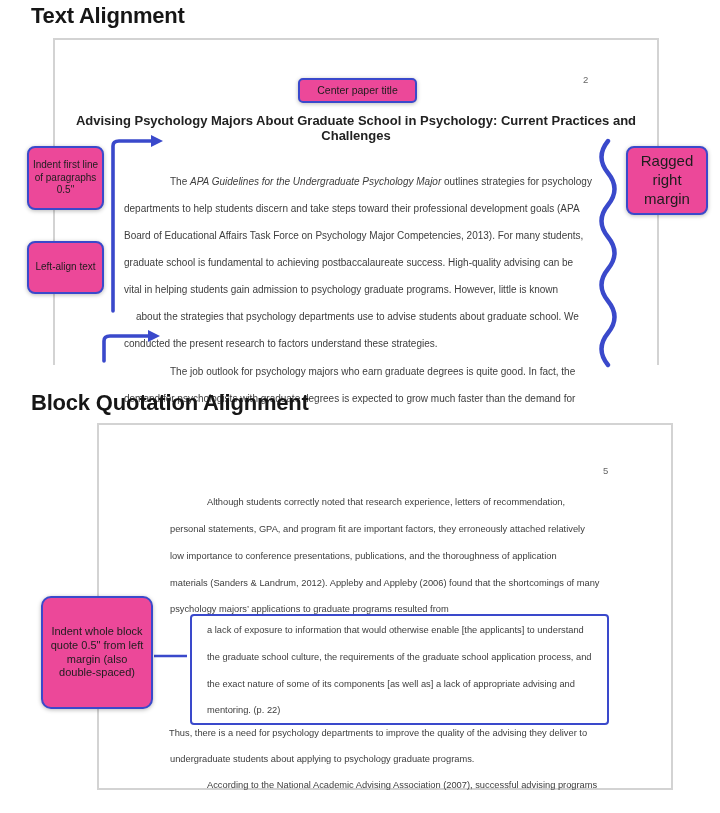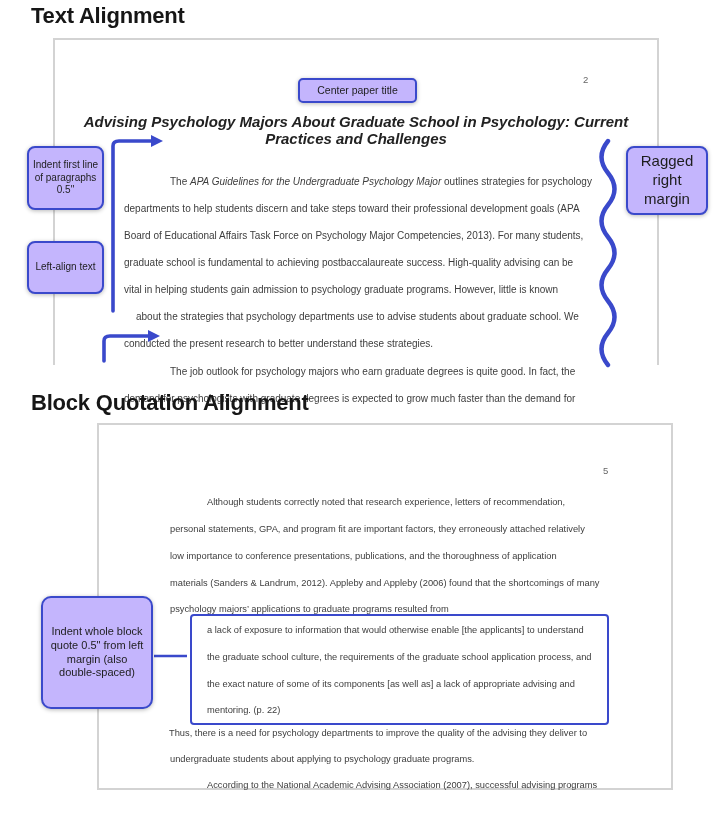--- a/index.html
+++ b/index.html
@@ -21,31 +21,31 @@
   .page{
     position:absolute;background:#fff;border:2px solid var(--page-border);
   }
   .page.page1{left:53px;top:38px;width:606px;height:327px;border-bottom:none;}
   .page.page2{left:97px;top:423px;width:576px;height:367px;}
 
   .pagenum{position:absolute;font-size:9.5px;color:#666;}
 
   .paper-title{
     position:absolute;left:0;top:73px;width:100%;text-align:center;
-    font-size:15px;font-weight:700;color:#222;font-style:italic;
+    font-size:13px;font-weight:700;color:#222;
   }
 
   .docline{
     position:absolute;font-size:10px;color:var(--ink);white-space:nowrap;
   }
   .page2 .docline{font-size:9.3px;}
   .docline .ital{font-style:italic;}
 
   .callout{
-    position:absolute;background:#c4b5fd;border:2.5px solid var(--accent);
+    position:absolute;background:#ec4899;border:2.5px solid var(--accent);
     display:flex;align-items:center;justify-content:center;text-align:center;
     color:#1d1d1d;box-shadow:0 1px 4px rgba(0,0,0,0.28);
     line-height:1.25;z-index:5;
   }
   .co-center-title{left:298px;top:78px;width:119px;height:25px;border-radius:5px;font-size:10.5px;padding:0 4px;}
   .co-indent-first{left:27px;top:146px;width:77px;height:64px;border-radius:8px;font-size:10px;padding:2px;}
   .co-left-align{left:27px;top:241px;width:77px;height:53px;border-radius:8px;font-size:10px;padding:2px;}
   .co-ragged{left:626px;top:146px;width:82px;height:69px;border-radius:8px;font-size:15px;padding:2px;}
   .co-indent-block{left:41px;top:596px;width:112px;height:113px;border-radius:10px;font-size:11px;padding:4px;}
 
@@ -67,21 +67,21 @@
     <div class="pagenum" style="left:528px;top:34px;">2</div>
     <div class="paper-title">Advising Psychology Majors About Graduate School in Psychology: Current Practices and Challenges</div>
 
     <div class="docline" style="left:115px;top:136px;"><span>The </span><span class="ital">APA Guidelines for the Undergraduate Psychology Major</span><span> outlines strategies for psychology</span></div>
 
     <div class="docline" style="left:69px;top:163px;">departments to help students discern and take steps toward their professional development goals (APA</div>
     <div class="docline" style="left:69px;top:190px;">Board of Educational Affairs Task Force on Psychology Major Competencies, 2013). For many students,</div>
     <div class="docline" style="left:69px;top:217px;">graduate school is fundamental to achieving postbaccalaureate success. High-quality advising can be</div>
     <div class="docline" style="left:69px;top:244px;">vital in helping students gain admission to psychology graduate programs. However, little is known</div>
     <div class="docline" style="left:69px;top:271px;margin-left:12px;">about the strategies that psychology departments use to advise students about graduate school. We</div>
-    <div class="docline" style="left:69px;top:298px;">conducted the present research to better understand these strategies.</div>
+    <div class="docline" style="left:69px;top:298px;">conducted the present research to factors understand these strategies.</div>
 
     <div class="docline" style="left:115px;top:326px;">The job outlook for psychology majors who earn graduate degrees is quite good. In fact, the</div>
     <div class="docline" style="left:69px;top:353px;">demand for psychologists with graduate degrees is expected to grow much faster than the demand for</div>
   </div>
 
   <div class="callout co-center-title">Center paper title</div>
   <div class="callout co-indent-first">Indent first line of paragraphs 0.5"</div>
   <div class="callout co-left-align">Left-align text</div>
   <div class="callout co-ragged">Ragged right margin</div>
 

